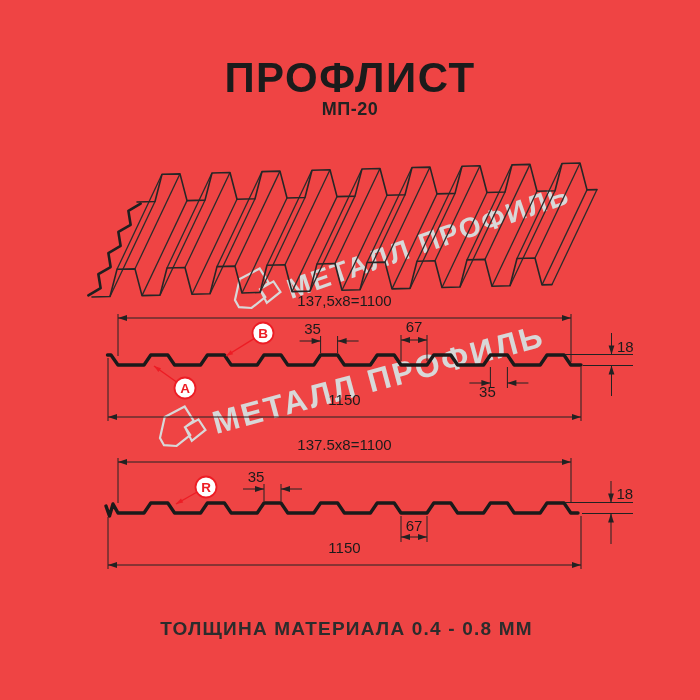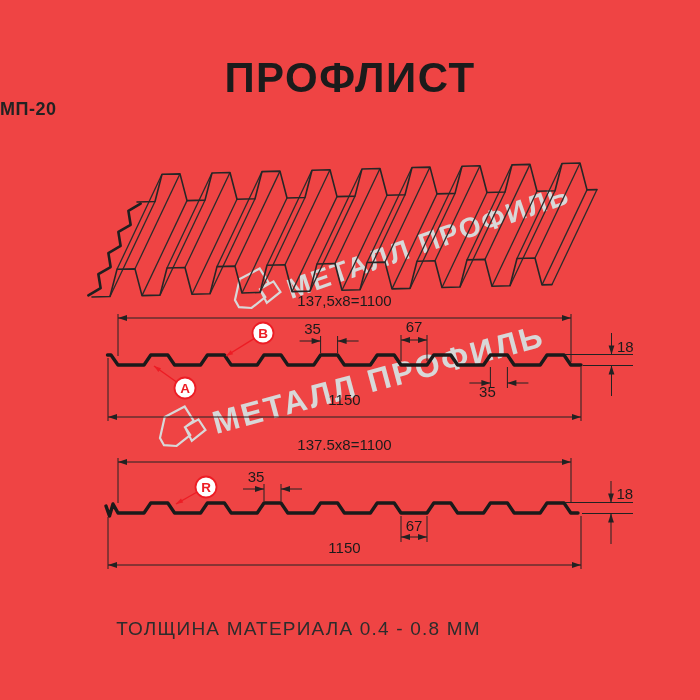--- a/index.html
+++ b/index.html
@@ -1,23 +1,23 @@
 <!DOCTYPE html>
 <html><head>
 <meta charset="utf-8">
 <style>
   html,body{margin:0;padding:0;background:#ffffff;}
   #stage{position:relative;width:700px;height:700px;background:#ef4444;overflow:hidden;
          font-family:"Liberation Sans",sans-serif;}
   .hdr-title{position:absolute;top:54px;left:0;width:700px;text-align:center;
     font-size:42px;font-weight:bold;letter-spacing:1.5px;color:#1b1b1b;}
-  .hdr-sub{position:absolute;top:99px;left:0;width:700px;
+  .hdr-sub{position:absolute;top:99px;left:0;width:700px;text-align:center;
     font-size:18px;font-weight:bold;letter-spacing:.5px;color:#222;}
   .ftr{position:absolute;top:618px;left:0;width:597px;text-align:center;
-    font-size:19px;font-weight:400;letter-spacing:1.2px;color:#2c2c2c;}
+    font-size:19px;font-weight:700;letter-spacing:1.2px;color:#2c2c2c;padding-left:48px;}
   svg{position:absolute;left:0;top:0;}
   svg text{font-family:"Liberation Sans",sans-serif;}
 </style>
 </head>
 <body>
 
 <div id="stage">
   <div class="hdr-title">ПРОФЛИСТ</div>
   <div class="hdr-sub">МП-20</div>
   <svg id="dwg" width="700" height="700" viewBox="0 0 700 700">

